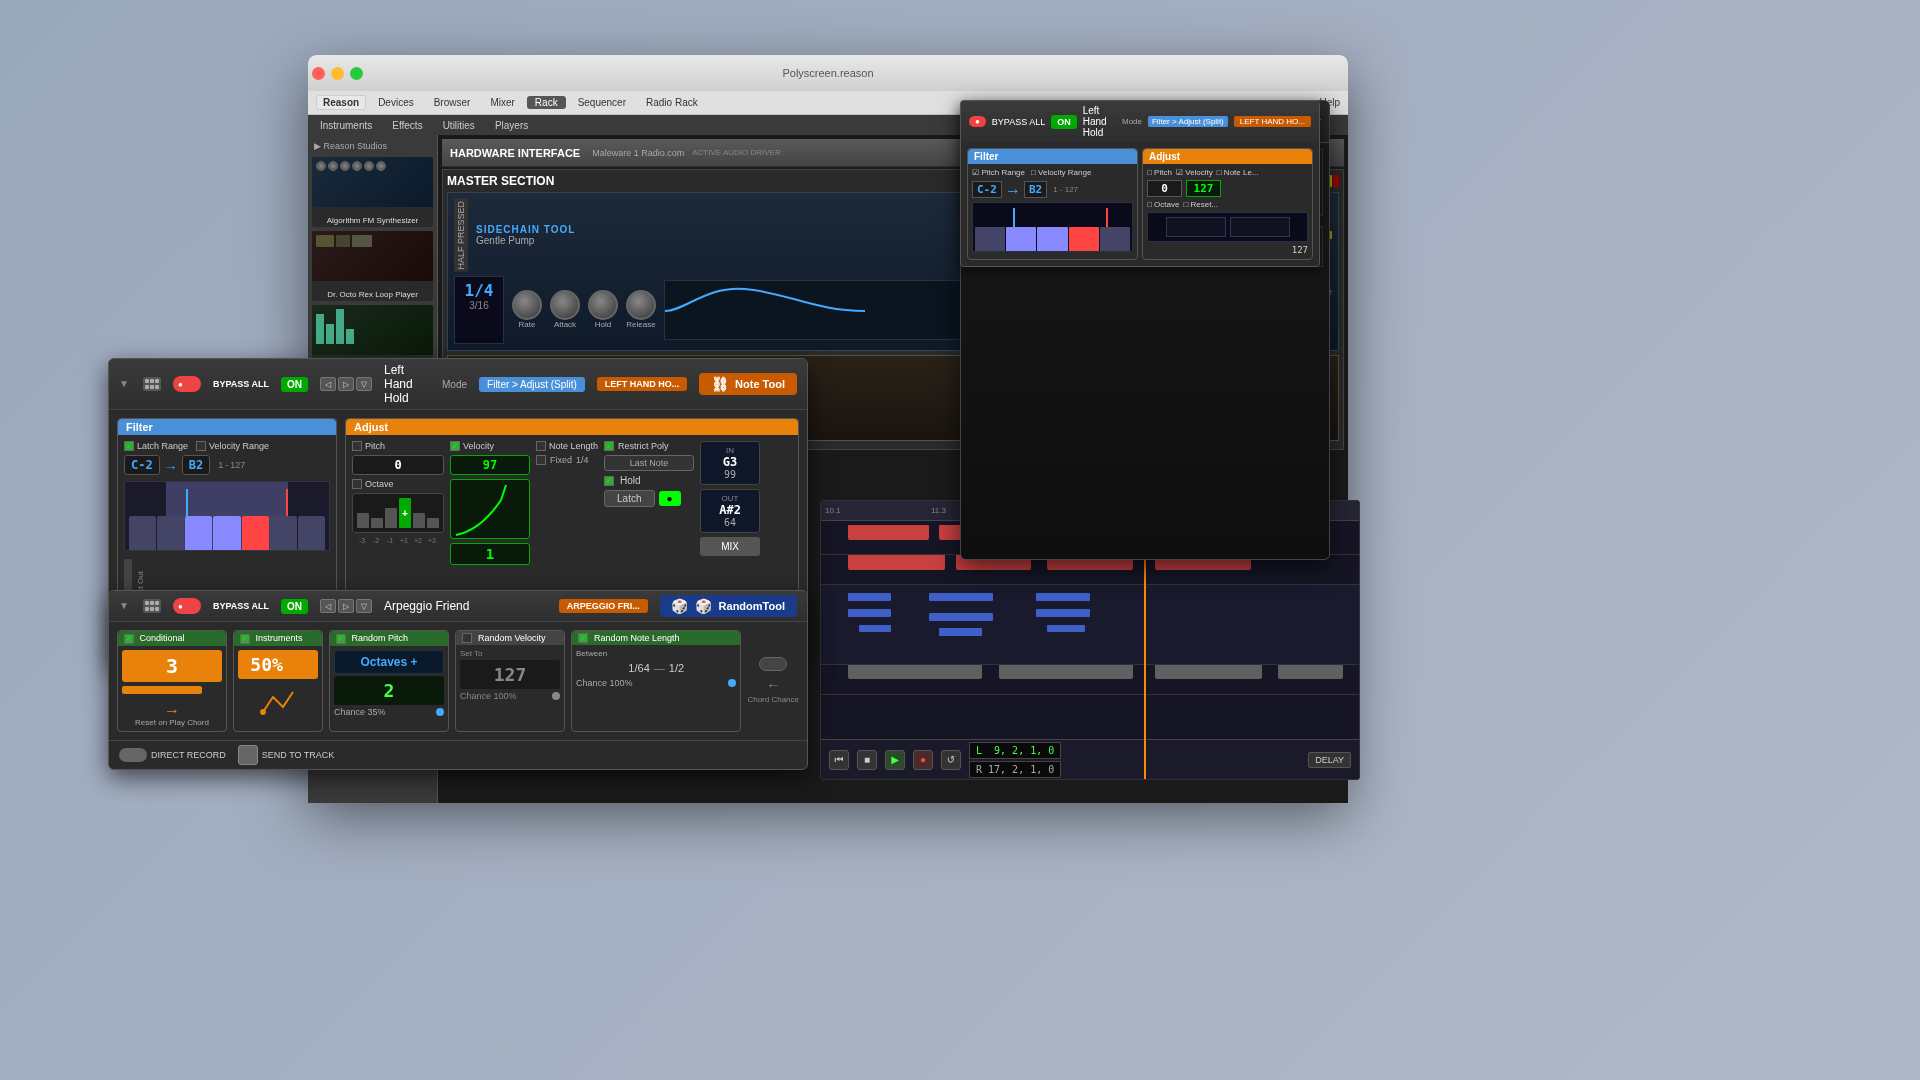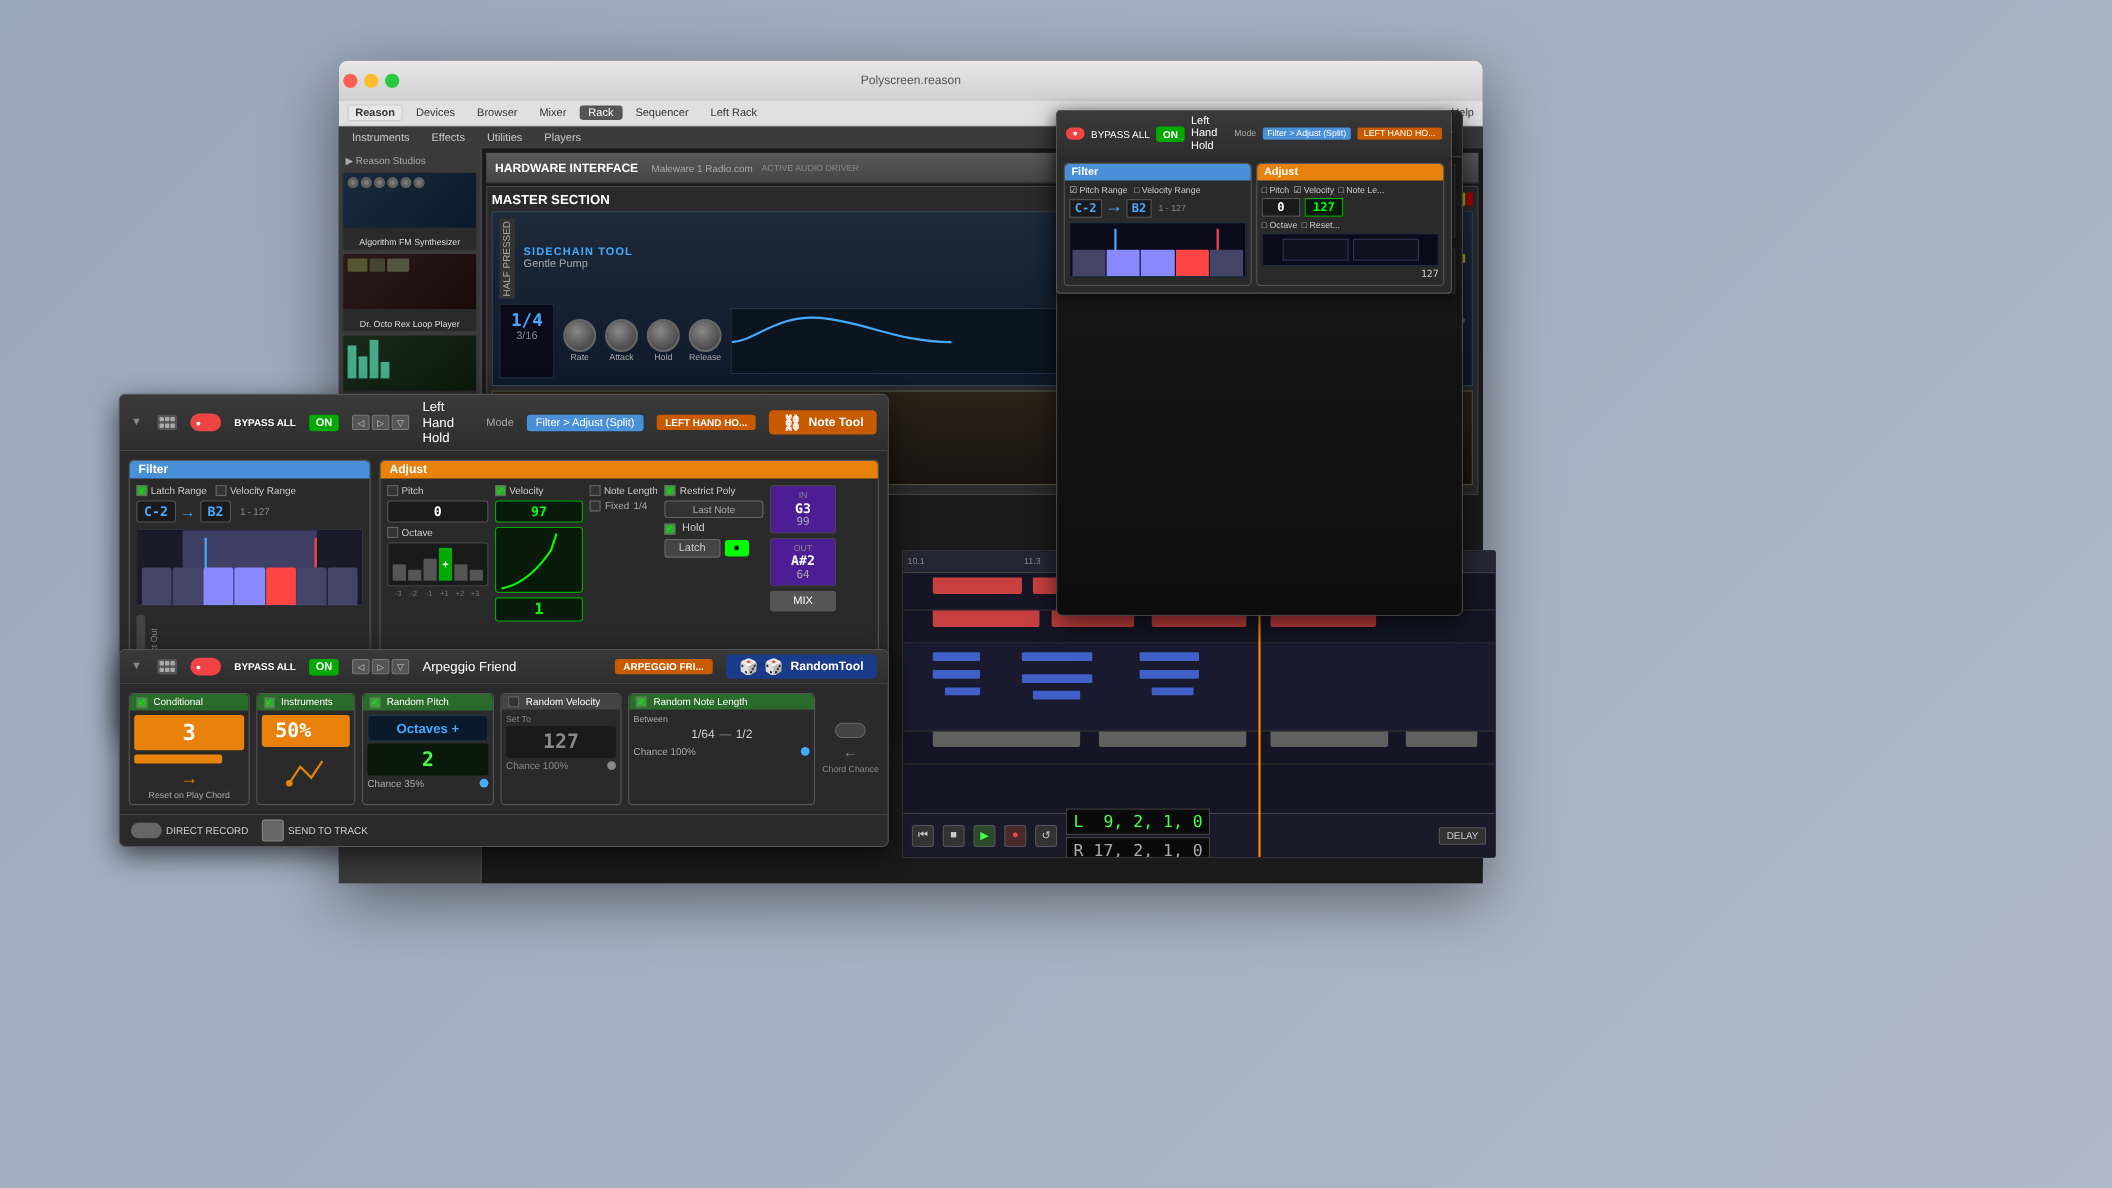--- a/index.html
+++ b/index.html
@@ -512,21 +512,21 @@
     }
 
     
     .in-out-display {
       display: flex;
       flex-direction: column;
       gap: 4px;
       min-width: 60px;
     }
     .io-box {
-      background: #4c1d95;
+      background: #0f172a;
       border: 1px solid #444;
       border-radius: 3px;
       padding: 4px 8px;
       text-align: center;
     }
     .io-label { font-size: 8px; color: #888; }
     .io-note {
       font-size: 12px;
       font-weight: bold;
       color: #fff;
@@ -839,21 +839,21 @@
       font-size: 10px;
       color: #ccc;
       cursor: pointer;
     }
     .transport-play { background: #2a4a2a; color: #4f4; }
     .transport-record { background: #4a2a2a; color: #f44; }
     .time-display {
       background: #0a0a0a;
       border: 1px solid #444;
       color: #4f4;
-      font-size: 15px;
+      font-size: 10px;
       padding: 2px 6px;
       font-family: monospace;
     }
 
     
     .playhead {
       position: absolute;
       width: 2px;
       background: #ff8800;
       top: 0;
@@ -902,21 +902,21 @@
     <div class="title-text">Polyscreen.reason</div>
   </div>
 
   <div class="menu-bar">
     <div class="menu-logo">Reason</div>
     <div class="menu-btn">Devices</div>
     <div class="menu-btn">Browser</div>
     <div class="menu-btn">Mixer</div>
     <div class="menu-btn active">Rack</div>
     <div class="menu-btn">Sequencer</div>
-    <div class="menu-btn">Left Rack</div>
+    <div class="menu-btn">Radio Rack</div>
     <div class="menu-right">Help</div>
   </div>
 
   <div class="instruments-bar">
     <span class="inst-tab">Instruments</span>
     <span class="inst-tab">Effects</span>
     <span class="inst-tab">Utilities</span>
     <span class="inst-tab">Players</span>
   </div>
 

